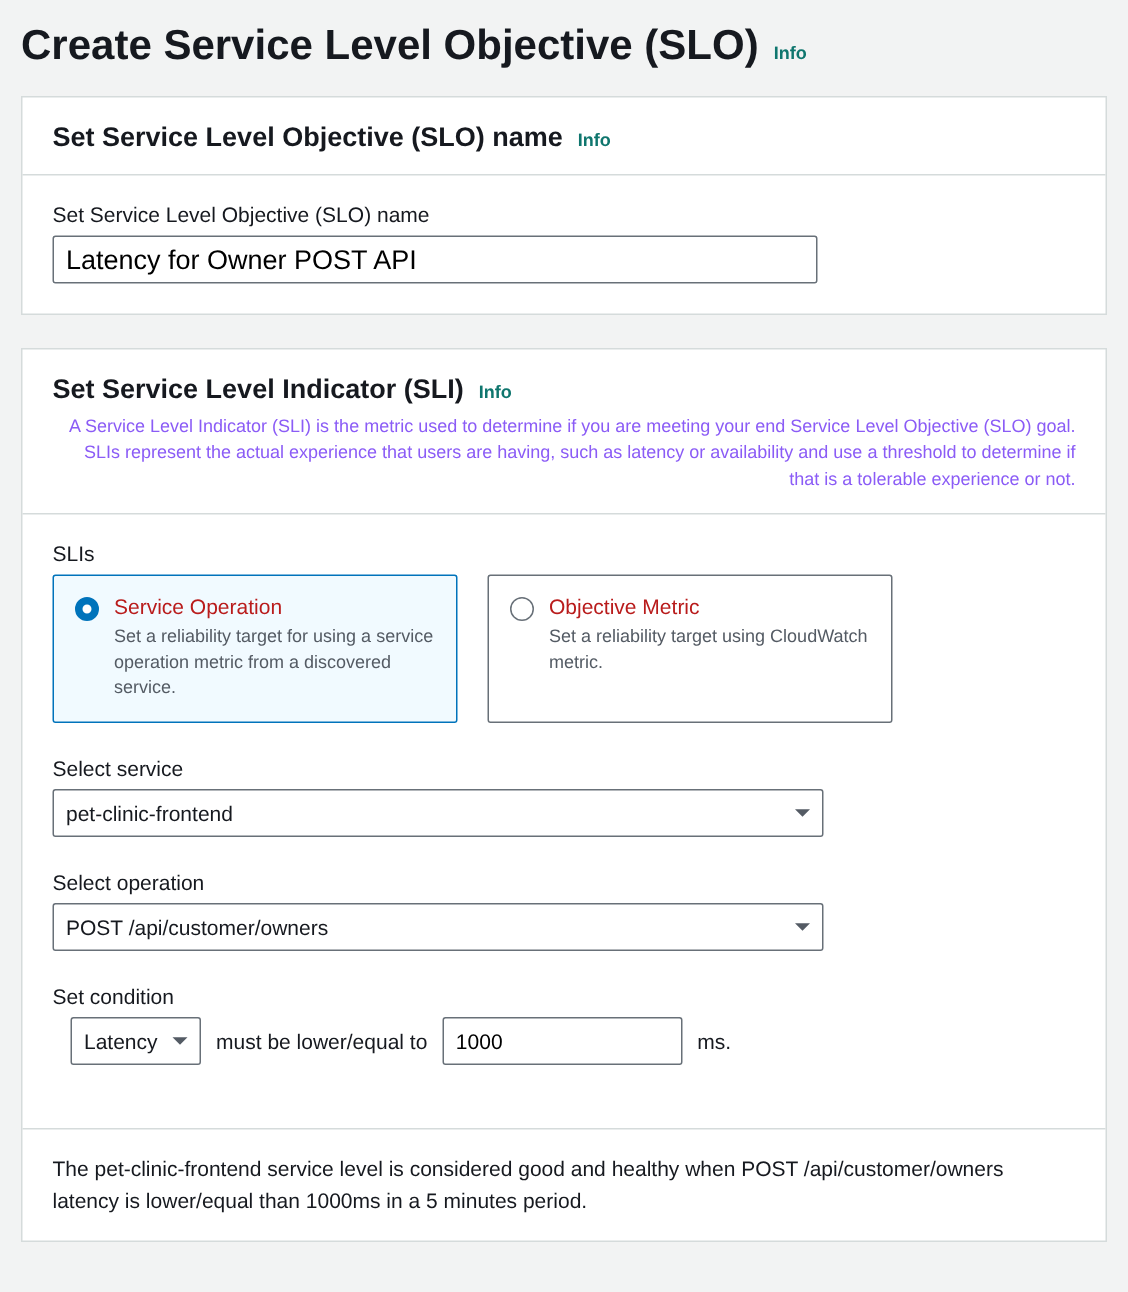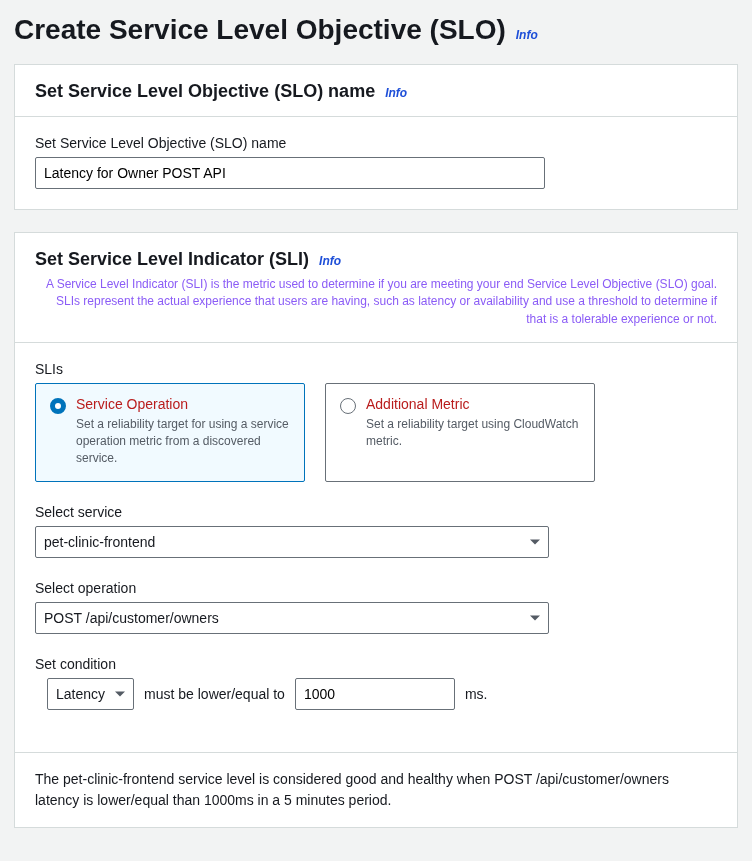--- a/index.html
+++ b/index.html
@@ -14,23 +14,22 @@
     font-size: 28px;
     font-weight: 700;
     margin-bottom: 18px;
     display: flex;
     align-items: baseline;
     gap: 10px;
   }
   .info-link {
     font-size: 12px;
     font-weight: 600;
-    color: #1d4ed8;
-    cursor: pointer;
-    font-style: italic;
+    color: #0f766e;
+    cursor: pointer;
   }
   .panel {
     background: #fff;
     border: 1px solid #d5dbdb;
     margin-bottom: 22px;
   }
   .panel-header {
     padding: 16px 20px 14px 20px;
     border-bottom: 1px solid #d5dbdb;
   }
@@ -58,21 +57,21 @@
     color: #16191f;
     margin-bottom: 6px;
   }
   .text-input {
     width: 510px;
     max-width: 100%;
     height: 32px;
     border: 1px solid #687078;
     border-radius: 2px;
     padding: 0 8px;
-    font-size: 14px;
+    font-size: 18px;
     font-family: inherit;
   }
   .num-input {
     width: 160px;
     height: 32px;
     border: 1px solid #687078;
     border-radius: 2px;
     padding: 0 8px;
     font-size: 14px;
     font-family: inherit;
@@ -214,21 +213,21 @@
       <div class="tile selected">
         <div class="radio-outer"></div>
         <div>
           <div class="tile-title">Service Operation</div>
           <div class="tile-desc">Set a reliability target for using a service operation metric from a discovered service.</div>
         </div>
       </div>
       <div class="tile">
         <div class="radio-outer"></div>
         <div>
-          <div class="tile-title">Additional Metric</div>
+          <div class="tile-title">Objective Metric</div>
           <div class="tile-desc">Set a reliability target using CloudWatch metric.</div>
         </div>
       </div>
     </div>
 
     <div class="form-group">
       <div class="field-label">Select service</div>
       <div class="select">
         <span>pet-clinic-frontend</span>
         <span class="caret"></span>

